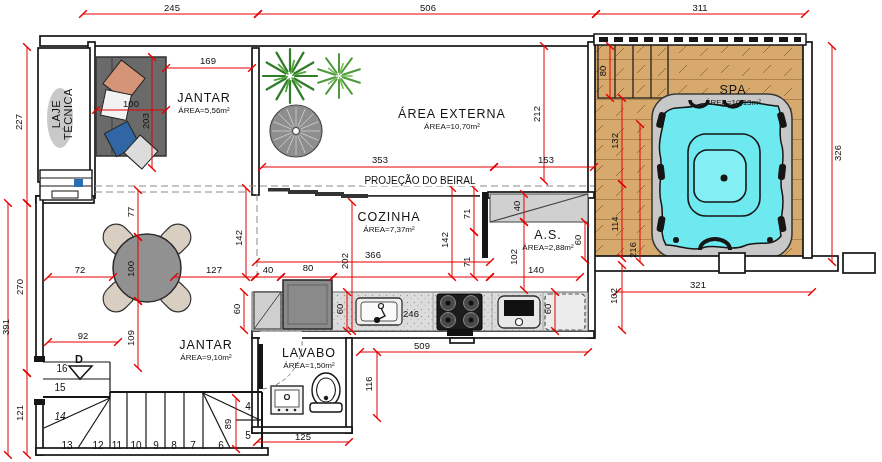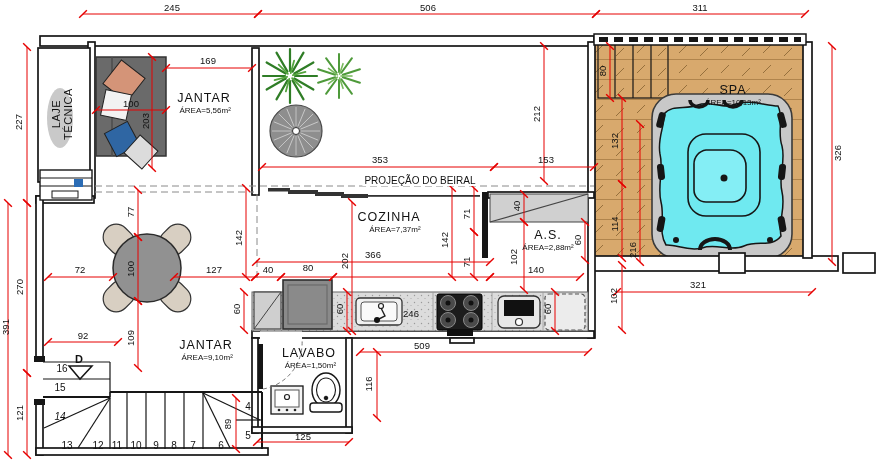--- a/index.html
+++ b/index.html
@@ -7,21 +7,21 @@
         font-family:"Liberation Sans",sans-serif;}
   .plan svg{position:absolute;left:0;top:0;}
   .lbl{position:absolute;transform:translate(-50%,-50%);white-space:nowrap;color:#111;line-height:1;}
   .lbl.r{transform:translate(-50%,-50%) rotate(-90deg);}
   .dim{font-size:9.5px;}
   .step{font-size:10px;}
   .note{font-size:10px;background:#fff;padding:0 2px;}
   .note.d{font-weight:bold;font-size:11px;background:transparent;}
   .room{position:absolute;transform:translate(-50%,-50%);text-align:center;color:#111;}
   .room .nm{display:block;font-size:12.5px;letter-spacing:1px;}
-  .room .ar{display:block;font-size:8px;margin-top:1px;letter-spacing:0;text-align:right;}
+  .room .ar{display:block;font-size:8px;margin-top:1px;letter-spacing:0;}
   .room.rot{transform:translate(-50%,-50%) rotate(-90deg);}
   .room.rot .nm{font-size:11px;letter-spacing:0.5px;}
   .dim-line{stroke:#e60000;stroke-width:1;marker-start:url(#tk);marker-end:url(#tk);}
   .dash-gray{stroke:#8a8a8a;stroke-width:1;stroke-dasharray:7 4;fill:none;}
 </style>
 </head>
 <body>
 
 <div class="plan">
 <svg width="882" height="462" viewBox="0 0 882 462">
@@ -357,20 +357,24 @@
     <line class="dim-line" x1="236" y1="398" x2="236" y2="449"></line>
   </g>
 </svg>
 
 <div class="room rot" id="room-laje" style="width: 80px; white-space: normal; left: 62px; top: 114px;">
   <span class="nm">LAJE TÉCNICA</span>
 </div>
 <div class="room" id="room-estar" style="left: 204px; top: 103px;">
   <span class="nm">JANTAR</span>
   <span class="ar">ÁREA=5,56m²</span>
+</div>
+<div class="room" id="room-externa" style="left: 452px; top: 119px;">
+  <span class="nm">ÁREA EXTERNA</span>
+  <span class="ar">ÁREA=10,70m²</span>
 </div>
 <div class="room" id="room-spa" style="left: 733px; top: 95px;">
   <span class="nm">SPA</span>
   <span class="ar">ÁREA=10,13m²</span>
 </div>
 <div class="room" id="room-cozinha" style="left: 389px; top: 222px;">
   <span class="nm">COZINHA</span>
   <span class="ar">ÁREA=7,37m²</span>
 </div>
 <div class="room" id="room-as" style="left: 548px; top: 240px;">

